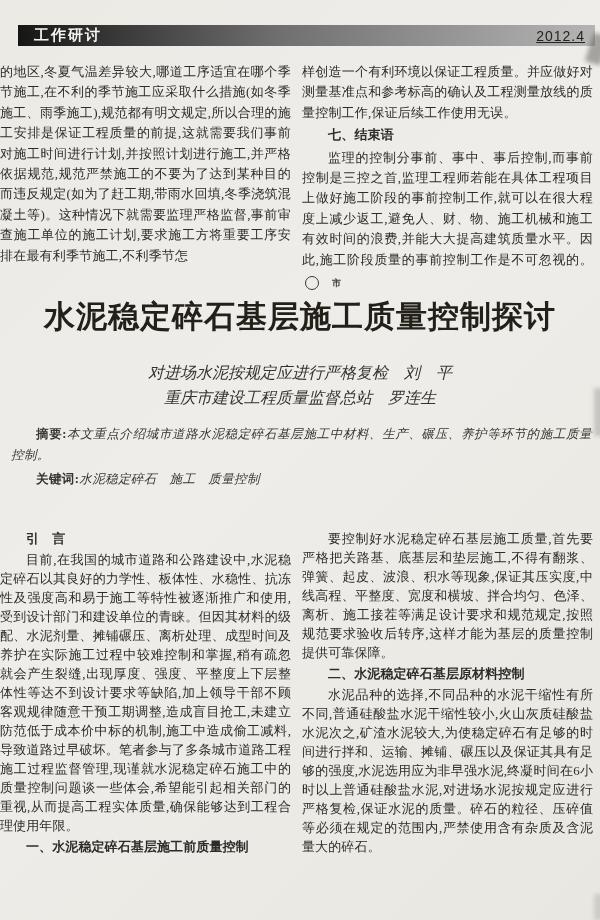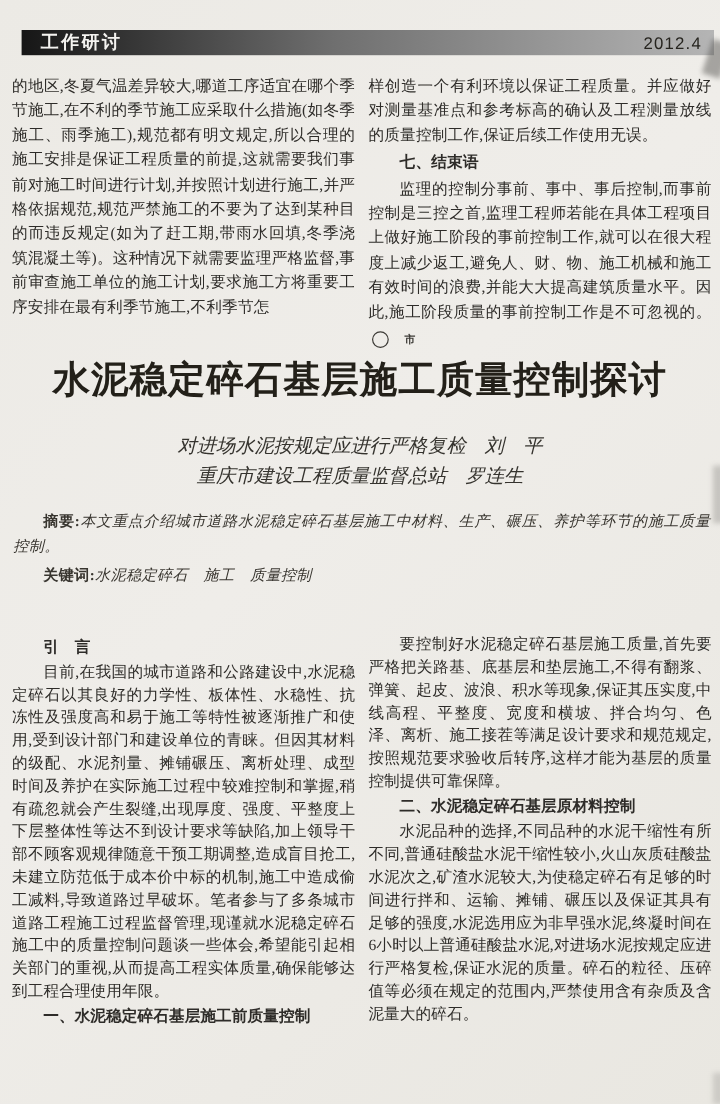--- a/index.html
+++ b/index.html
@@ -14,27 +14,27 @@
     overflow: hidden;
   }
   
   .header-bar {
     position: absolute; top: 25px; left: 18px; right: 5px; height: 21px;
     background: linear-gradient(to right, #161616 0%, #3a3a3a 18%, #6f6f6f 45%, #8f8f8f 70%, #b5b5b5 100%);
     display: flex; align-items: center; justify-content: space-between;
     padding: 0 10px 0 16px;
   }
   .header-section { color: #f4f3f0; font-size: 15px; font-weight: bold; letter-spacing: 2px; font-family: "Liberation Sans", sans-serif; }
-  .header-issue { color: #26241f; font-size: 14px; font-family: "Liberation Sans", sans-serif; letter-spacing: 1px; }
+  .header-issue { color: #26241f; font-size: 14px; font-family: "Liberation Sans", sans-serif; letter-spacing: 1px; text-decoration: underline; }
   
-  .cols { display: flex; gap: 11px; padding: 0 7px 0 10px; }
+  .cols { display: flex; gap: 11px; padding: 0 7px 0 0; }
   .col { width: 50%; text-align: justify; }
   .prev { position: absolute; top: 62px; left: 0; right: 0; }
   .prev .col { font-size: 13px; line-height: 20.4px; letter-spacing: 0.2px; }
-  .main { position: absolute; top: 527px; left: 0; right: 0; }
+  .main { position: absolute; top: 527px; left: 0; right: 0; align-items: center; }
   .main .col { font-size: 13px; line-height: 19px; letter-spacing: 0.1px; }
   p.indent { text-indent: 2em; }
   p.no-indent { text-indent: 0; }
   .sub-heading {
     font-weight: bold; text-indent: 2em;
     font-family: Liberation Serif, serif;
     margin: 2px 0 2px 0; font-size: 13px;
   }
   
   .article-title {

